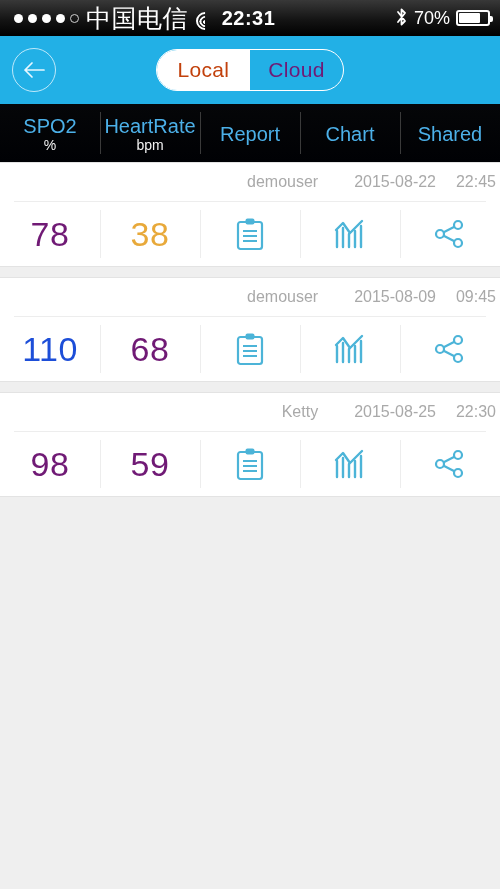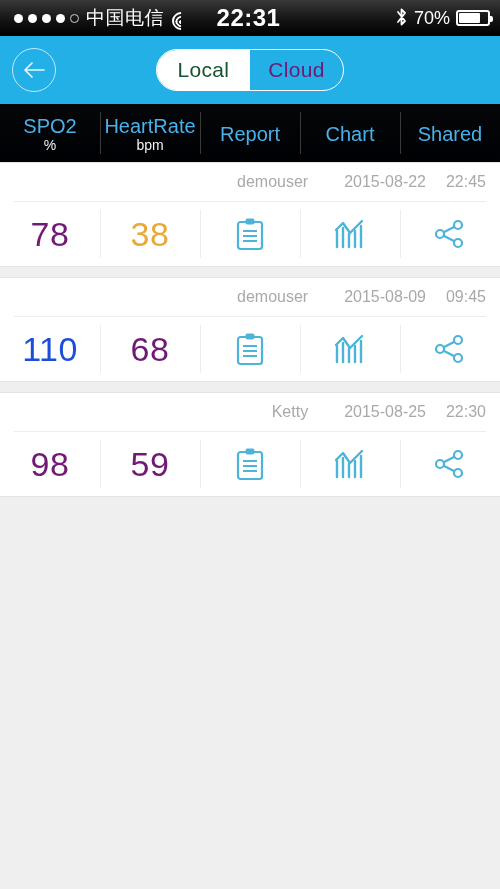--- a/index.html
+++ b/index.html
@@ -15,33 +15,33 @@
   .statusbar {
     height: 36px; width: 100%;
     background: linear-gradient(to bottom, #383838 0%, #141414 55%, #000 100%);
     display: flex; align-items: center;
     color: #fff; font-size: 19px; position: relative;
   }
   .sb-left { display: flex; align-items: center; padding-left: 14px; gap: 7px; }
   .dots { display: flex; align-items: center; gap: 5px; }
   .dot { width: 9px; height: 9px; border-radius: 50%; background: #fff; }
   .dot.empty { background: transparent; border: 1.5px solid #cfcfcf; width: 9px; height: 9px; }
-  .carrier { font-size: 19px; letter-spacing: .5px; }
+  .carrier { font-size: 25px; letter-spacing: .5px; }
   .wifi { width: 20px; height: 15px; position: relative; display: inline-block; }
   .wifi i {
     position: absolute; left: 50%; transform: translateX(-50%) rotate(-45deg);
     border: 2px solid #fff; border-right-color: transparent; border-bottom-color: transparent;
     border-radius: 50%;
   }
   .wifi i.a { width: 18px; height: 18px; top: 1px; }
   .wifi i.b { width: 11px; height: 11px; top: 5px; }
   .wifi i.c { width: 4px;  height: 4px;  top: 9px; border-width: 2px; }
   .sb-time {
     position: absolute; left: 0; right: 3px; text-align: center;
-    font-size: 24px; font-weight: bold; letter-spacing: .5px;
+    font-size: 20px; font-weight: bold; letter-spacing: .5px;
   }
   .sb-right {
     margin-left: auto; padding-right: 10px;
     display: flex; align-items: center; gap: 6px; font-size: 18px;
   }
   .bt { font-size: 18px; line-height: 1; }
   .battery {
     width: 34px; height: 16px; border: 2px solid #fff; border-radius: 3px;
     position: relative; display: inline-block;
   }
@@ -63,21 +63,21 @@
   }
   .back-btn svg { display: block; }
   .segmented {
     margin: 0 auto; display: flex; align-items: stretch;
     height: 42px; border: 1.8px solid #ffffff; border-radius: 21px; overflow: hidden;
   }
   .seg {
     min-width: 92px; padding: 0 18px; display: flex; align-items: center; justify-content: center;
     font-size: 21px; letter-spacing: .3px;
   }
-  .seg.active { background: #ffffff; color: #14532d; }
+  .seg.active { background: #ffffff; color: #c2410c; }
   .seg.inactive { background: transparent; color: #701a75; border-left: 1.5px solid #ffffff; }
 
   
   .colhead {
     height: 58px; width: 100%;
     background: linear-gradient(to bottom, #050608 0%, #000104 100%);
     display: flex; align-items: stretch;
   }
   .colhead .col {
     flex: 1; display: flex; flex-direction: column;
@@ -94,21 +94,21 @@
   
   .list { width: 100%; background: #efefef; }
   .record {
     background: #ffffff; width: 100%;
     margin-bottom: 10px;
     border-top: 1px solid #e3e3e3;
     border-bottom: 1px solid #e3e3e3;
   }
   .meta {
     height: 38px; display: flex; align-items: center; justify-content: flex-end;
-    color: #a9a9a9; font-size: 16px; padding-right: 14px;
+    color: #a9a9a9; font-size: 16px; padding-right: 4px;
   }
   .meta .user { margin-right: 36px; }
   .meta .date { margin-right: 14px; }
   .meta .time { min-width: 46px; text-align: right; }
   .metaline { height: 1px; background: #ededed; margin: 0 14px; }
   .vals { height: 64px; display: flex; align-items: stretch; }
   .vals .cell {
     flex: 1; position: relative;
     display: flex; align-items: center; justify-content: center;
   }

